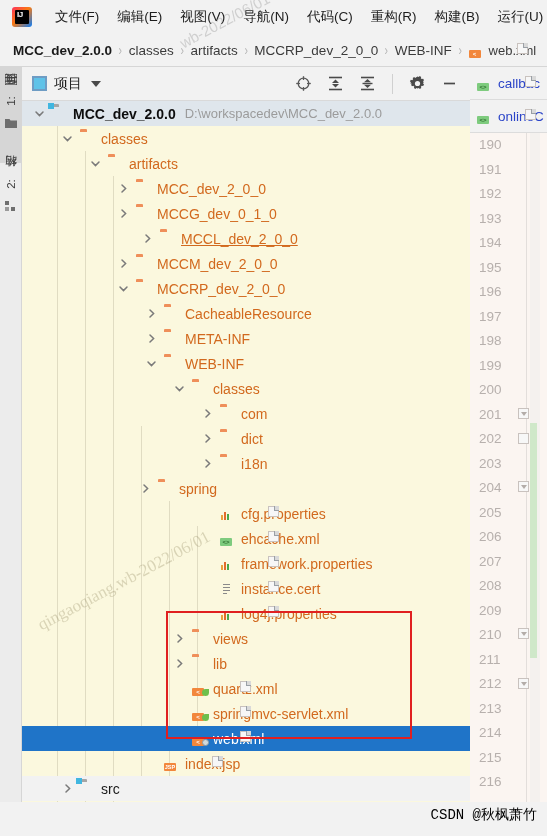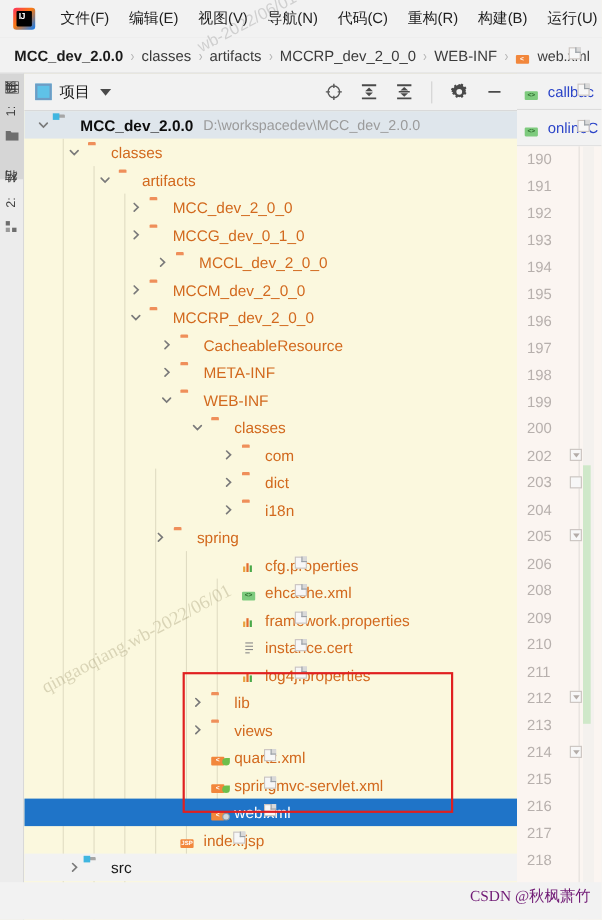--- a/index.html
+++ b/index.html
@@ -170,22 +170,22 @@
   .wm{
     position:absolute;color:rgba(140,130,90,.30);font-size:17px;
     font-family:"Liberation Serif",serif;transform:rotate(-28deg);
     white-space:nowrap;pointer-events:none;user-select:none;
   }
   .wm2{
     position:absolute;color:rgba(120,120,120,.28);font-size:15px;
     transform:rotate(-28deg);white-space:nowrap;pointer-events:none;
   }
   .csdn{
-    position:absolute;right:10px;bottom:12px;color:#701a75;font-size:14px;
-    font-family:Liberation Serif, serif;white-space:nowrap;
+    position:absolute;right:10px;bottom:12px;color:#000000;font-size:14px;
+    font-family:Liberation Mono, monospace;white-space:nowrap;
   }
   .statusbar{
     position:absolute;left:0;bottom:0;width:547px;height:34px;background:#f2f2f2;
   }
 </style>
 </head>
 <body>
 
 <div class="menubar">
   <div class="app-logo">
@@ -360,21 +360,21 @@
           <span class="arrow">
             <svg width="13" height="13" viewBox="0 0 13 13">
               <path d="M5 3 L8.6 6.5 L5 10" fill="none" stroke="#7a7a7a" stroke-width="1.5" stroke-linecap="round"></path>
             </svg>
           </span>
           <span style="display: inline-flex; align-items: center; margin-left: 4px;">
             <span class="ico"><span class="folder"></span></span>
           </span>
           <span class="lbl">MCCG_dev_0_1_0</span>
         </div>
-        <div class="row" style="padding-left: 119px;">
+        <div class="row" style="padding-left: 119px; text-decoration: underline;">
           <span class="arrow">
             <svg width="13" height="13" viewBox="0 0 13 13">
               <path d="M5 3 L8.6 6.5 L5 10" fill="none" stroke="#7a7a7a" stroke-width="1.5" stroke-linecap="round"></path>
             </svg>
           </span>
           <span style="display: inline-flex; align-items: center; margin-left: 4px;">
             <span class="ico"><span class="folder"></span></span>
           </span>
           <span class="lbl">MCCL_dev_2_0_0</span>
         </div>
@@ -557,32 +557,32 @@
         </div>
         <div class="row" style="padding-left: 151px;">
           <span class="arrow">
             <svg width="13" height="13" viewBox="0 0 13 13">
               <path d="M5 3 L8.6 6.5 L5 10" fill="none" stroke="#7a7a7a" stroke-width="1.5" stroke-linecap="round"></path>
             </svg>
           </span>
           <span style="display: inline-flex; align-items: center; margin-left: 4px;">
             <span class="ico"><span class="folder"></span></span>
           </span>
+          <span class="lbl">views</span>
+        </div>
+        <div class="row" style="padding-left: 151px;">
+          <span class="arrow">
+            <svg width="13" height="13" viewBox="0 0 13 13">
+              <path d="M5 3 L8.6 6.5 L5 10" fill="none" stroke="#7a7a7a" stroke-width="1.5" stroke-linecap="round"></path>
+            </svg>
+          </span>
+          <span style="display: inline-flex; align-items: center; margin-left: 4px;">
+            <span class="ico"><span class="folder"></span></span>
+          </span>
           <span class="lbl">lib</span>
-        </div>
-        <div class="row" style="padding-left: 151px;">
-          <span class="arrow">
-            <svg width="13" height="13" viewBox="0 0 13 13">
-              <path d="M5 3 L8.6 6.5 L5 10" fill="none" stroke="#7a7a7a" stroke-width="1.5" stroke-linecap="round"></path>
-            </svg>
-          </span>
-          <span style="display: inline-flex; align-items: center; margin-left: 4px;">
-            <span class="ico"><span class="folder"></span></span>
-          </span>
-          <span class="lbl">views</span>
         </div>
         <div class="row" style="padding-left: 151px;">
           <span class="arrow none"></span>
           <span style="display: inline-flex; align-items: center; margin-left: 4px;">
             <span class="fileico">
               <span class="pg fold"></span>
               <span class="badge" style="background:#f2873c;color:#fff;">&lt;</span>
               <span style="position:absolute;right:-1px;bottom:0;width:7px;height:7px;border-radius:50% 0 50% 50%;background:#6dbf4b;"></span>
             </span>
           </span>
@@ -669,25 +669,27 @@
         <div class="lnum">191</div>
         <div class="lnum">192</div>
         <div class="lnum">193</div>
         <div class="lnum">194</div>
         <div class="lnum">195</div>
         <div class="lnum">196</div>
         <div class="lnum">197</div>
         <div class="lnum">198</div>
         <div class="lnum">199</div>
         <div class="lnum">200</div>
+        <div class="lnum">201</div>
         <div class="lnum">202</div>
         <div class="lnum">203</div>
         <div class="lnum">204</div>
         <div class="lnum">205</div>
         <div class="lnum">206</div>
+        <div class="lnum">207</div>
         <div class="lnum">208</div>
         <div class="lnum">209</div>
         <div class="lnum">210</div>
         <div class="lnum">211</div>
         <div class="lnum">212</div>
         <div class="lnum">213</div>
         <div class="lnum">214</div>
         <div class="lnum">215</div>
         <div class="lnum">216</div>
         <div class="lnum">217</div>

